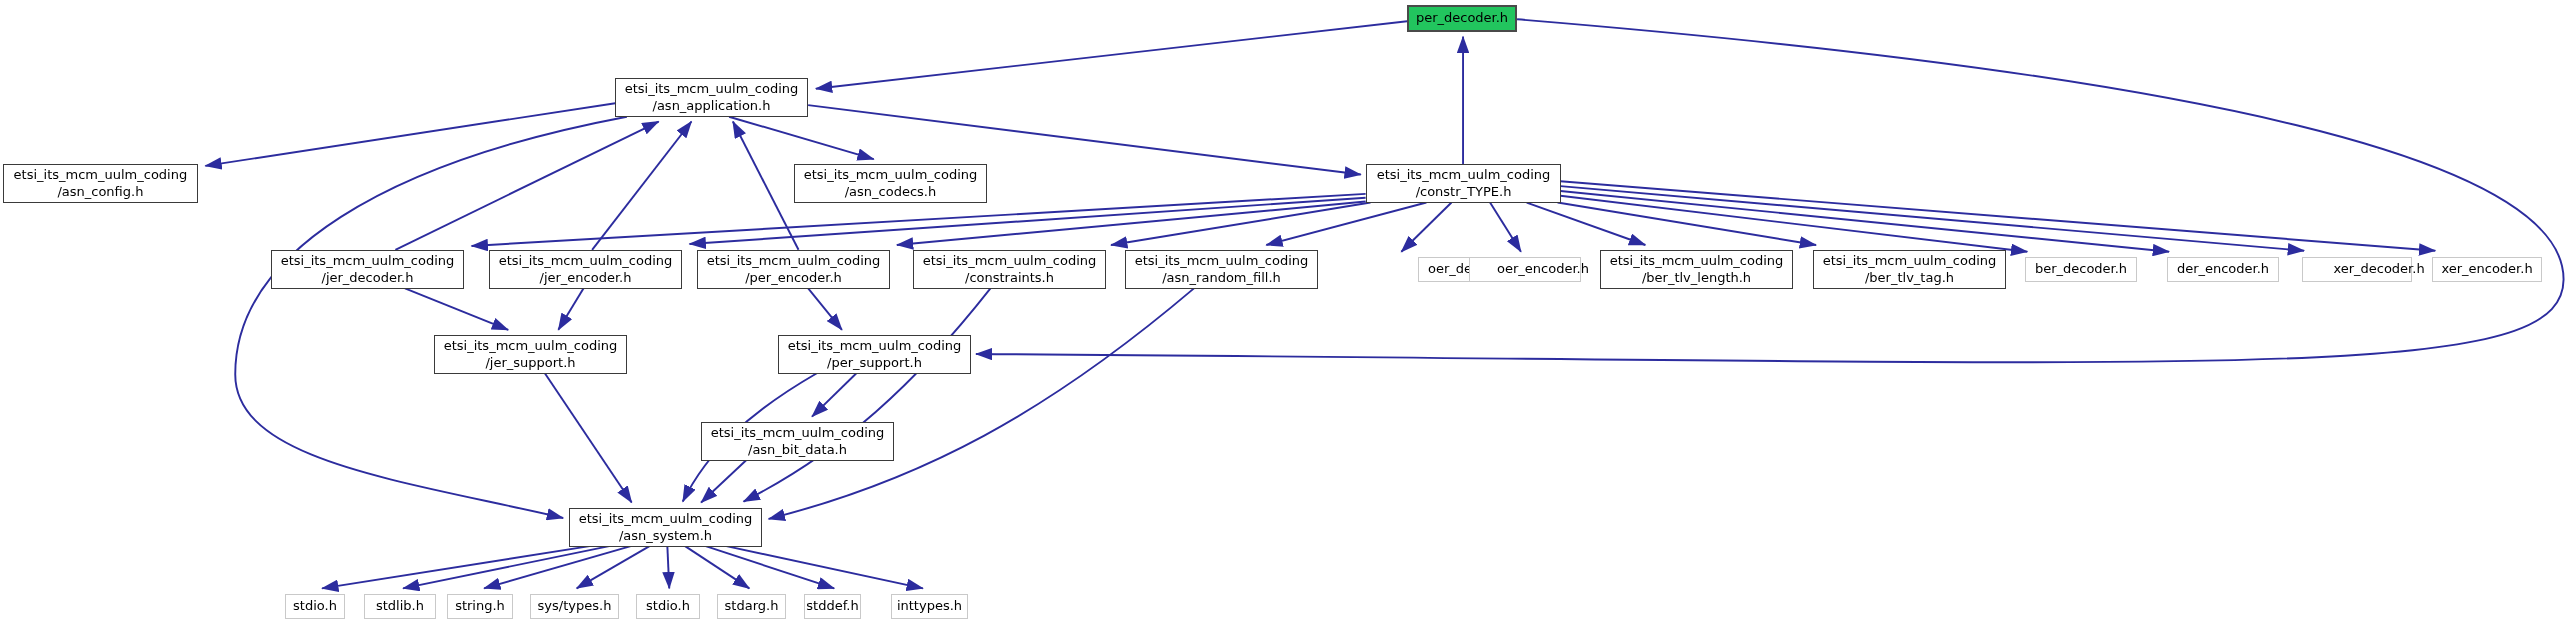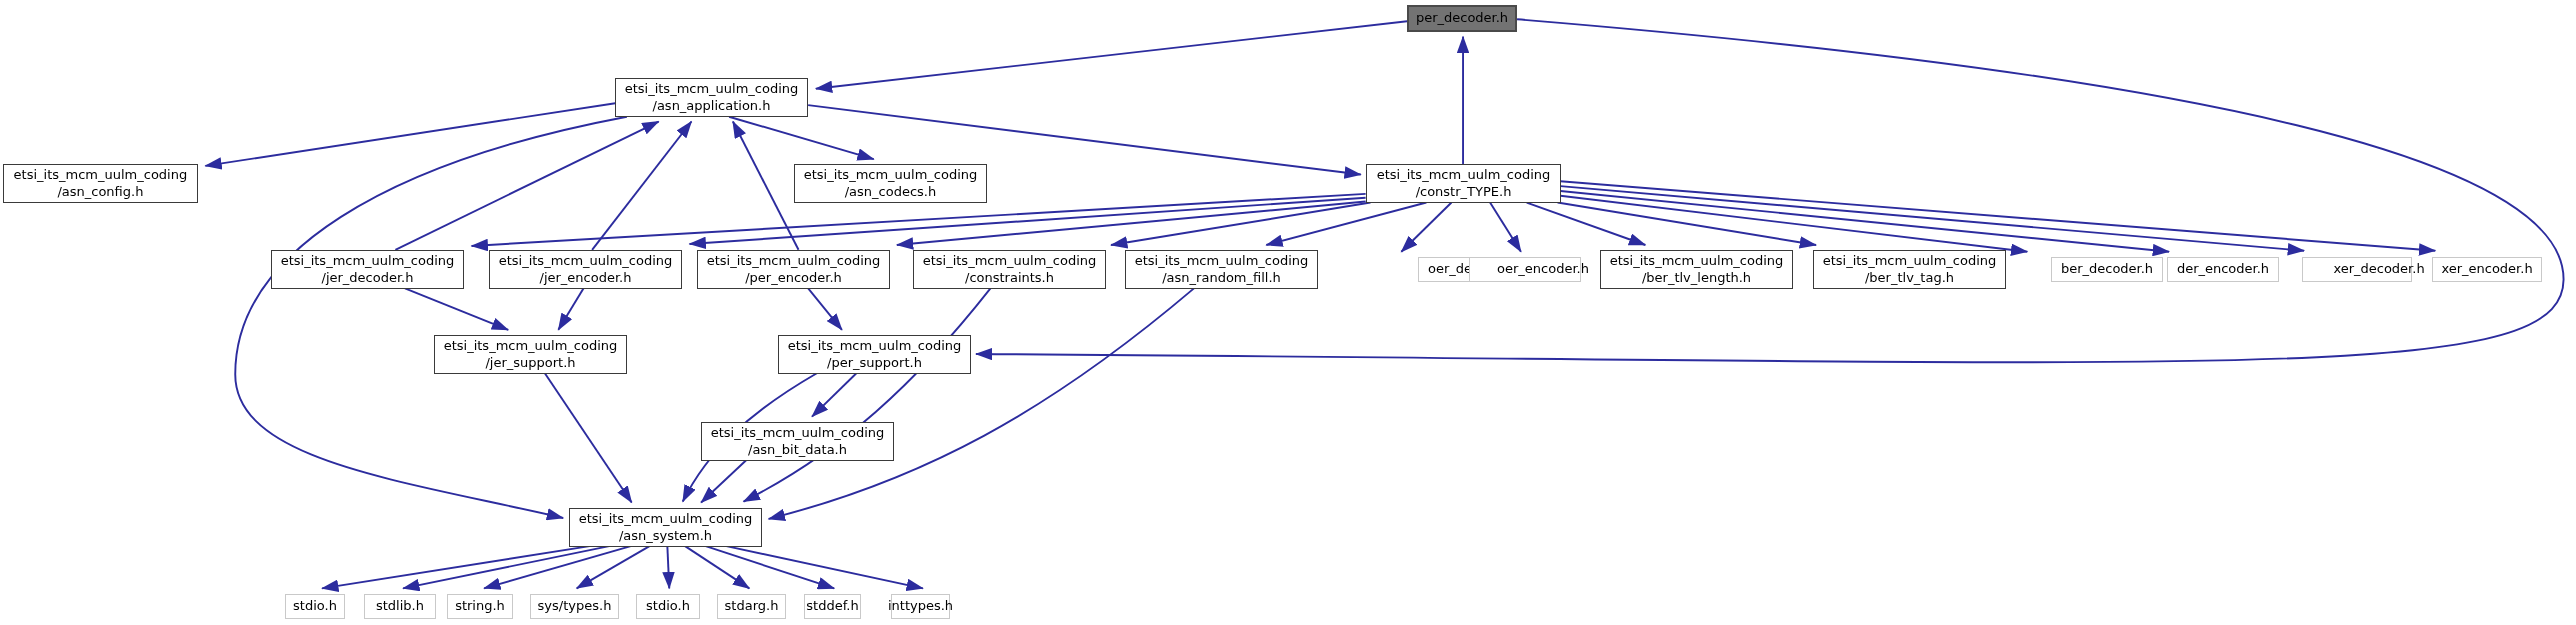--- a/index.html
+++ b/index.html
@@ -21,21 +21,21 @@
     align-items:center;
     justify-content:center;
     text-align:center;
     font-size:13px;
     line-height:16.4px;
     color:#000000;
     white-space:pre-line;
     cursor:pointer;
   }
   .node.current{
-    background:#737373;
+    background:#22c55e;
     border:2.9px solid #4a4a4a;
     cursor:default;
   }
   .node.external{
     border:1.9px solid #c9c9c9;
     cursor:default;
   }
   .edge{fill:none;stroke:#2c2c9e;stroke-width:2;}
 </style>
 </head>
@@ -110,35 +110,35 @@
       <div class="node" style="left: 913px; top: 250px; width: 193px; height: 39px;">etsi_its_mcm_uulm_coding
 /constraints.h</div>
       <div class="node" style="left: 1125px; top: 250px; width: 193px; height: 39px;">etsi_its_mcm_uulm_coding
 /asn_random_fill.h</div>
       <div class="node external" style="left: 1418px; top: 257px; width: 112px; height: 25px;">oer_decoder.h</div>
       <div class="node external" style="left: 1469px; top: 257px; width: 112px; height: 25px; padding-left: 36px;">oer_encoder.h</div>
       <div class="node" style="left: 1600px; top: 250px; width: 193px; height: 39px;">etsi_its_mcm_uulm_coding
 /ber_tlv_length.h</div>
       <div class="node" style="left: 1813px; top: 250px; width: 193px; height: 39px;">etsi_its_mcm_uulm_coding
 /ber_tlv_tag.h</div>
-      <div class="node external" style="left: 2025px; top: 257px; width: 112px; height: 25px; margin-left: 26px;">ber_decoder.h</div>
+      <div class="node external" style="left: 2025px; top: 257px; width: 112px; height: 25px;">ber_decoder.h</div>
       <div class="node external" style="left: 2167px; top: 257px; width: 112px; height: 25px;">der_encoder.h</div>
       <div class="node external" style="left: 2302px; top: 257px; width: 110px; height: 25px; padding-left: 44px;">xer_decoder.h</div>
       <div class="node external" style="left: 2432px; top: 257px; width: 110px; height: 25px;">xer_encoder.h</div>
       <div class="node" style="left: 434px; top: 335px; width: 193px; height: 39px;">etsi_its_mcm_uulm_coding
 /jer_support.h</div>
       <div class="node" style="left: 778px; top: 335px; width: 193px; height: 39px;">etsi_its_mcm_uulm_coding
 /per_support.h</div>
       <div class="node" style="left: 701px; top: 422px; width: 193px; height: 39px;">etsi_its_mcm_uulm_coding
 /asn_bit_data.h</div>
       <div class="node" style="left: 569px; top: 508px; width: 193px; height: 39px;">etsi_its_mcm_uulm_coding
 /asn_system.h</div>
       <div class="node external" style="left: 285px; top: 594px; width: 60px; height: 25px;">stdio.h</div>
       <div class="node external" style="left: 364px; top: 594px; width: 72px; height: 25px;">stdlib.h</div>
       <div class="node external" style="left: 447px; top: 594px; width: 66px; height: 25px;">string.h</div>
       <div class="node external" style="left: 530px; top: 594px; width: 89px; height: 25px;">sys/types.h</div>
       <div class="node external" style="left: 636px; top: 594px; width: 64px; height: 25px;">stdio.h</div>
       <div class="node external" style="left: 717px; top: 594px; width: 69px; height: 25px;">stdarg.h</div>
       <div class="node external" style="left: 804px; top: 594px; width: 57px; height: 25px;">stddef.h</div>
-      <div class="node external" style="left: 891px; top: 594px; width: 59px; height: 25px;">inttypes.h</div>
+      <div class="node external" style="left: 891px; top: 594px; width: 77px; height: 25px;">inttypes.h</div>
     </div>
 </div>
 
 
 </body></html>

